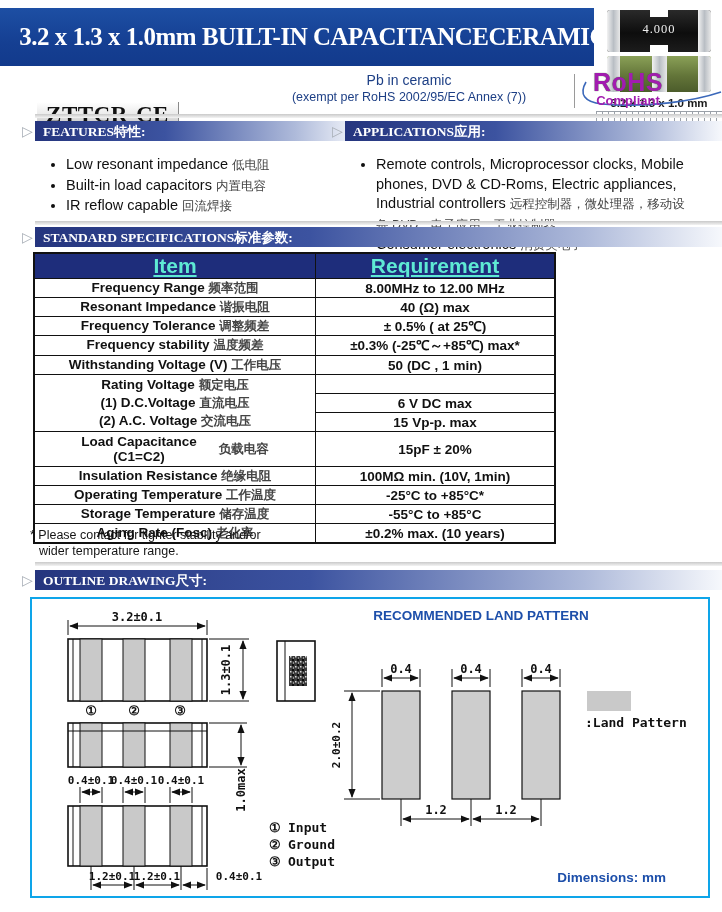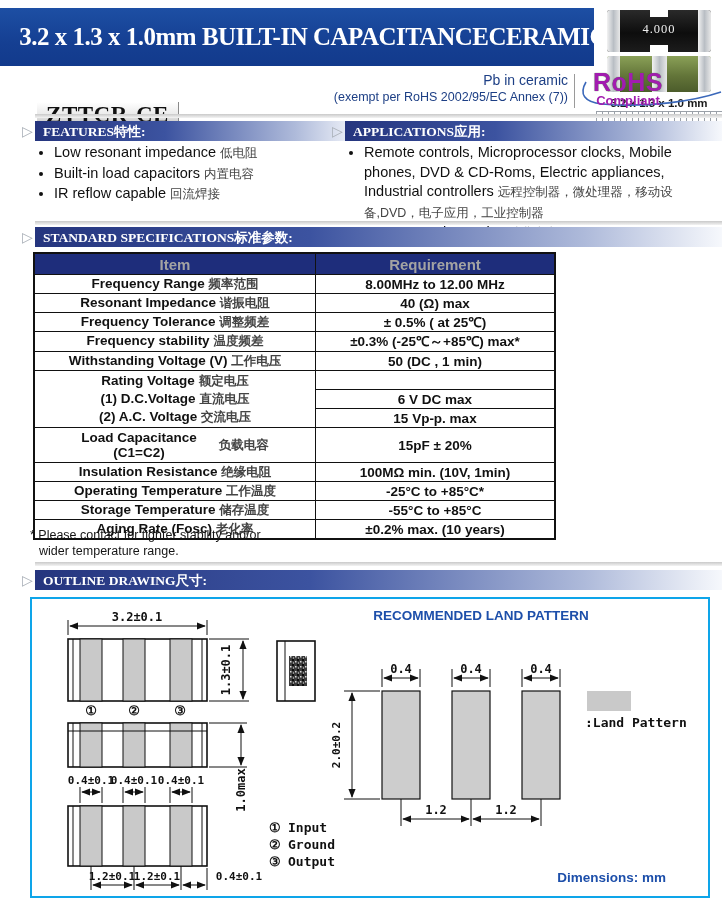--- a/index.html
+++ b/index.html
@@ -28,21 +28,21 @@
   .ruler{margin-top:2px;height:10px;border-top:1px solid #9aa0a8;
          background:repeating-linear-gradient(90deg,#9aa0a8 0 1px,transparent 1px 6px);}
   .swoosh{position:absolute;left:553px;top:78px;width:169px;height:46px;}
 
   
   .model-box{position:absolute;left:37px;top:66px;width:141px;height:33px;
              background:linear-gradient(180deg,#ffffff 0%,#e9e9e9 40%,#b9b9b9 75%,#989898 100%);
              border-right:1px solid #8a8a8a;border-bottom:1px solid #8a8a8a;
              display:flex;align-items:flex-start;justify-content:center;margin-top:36px;}
   .model-box span{font-family:"Liberation Serif",serif;font-weight:bold;font-size:23px;color:#101010;letter-spacing:.5px;}
-  .pb-note{position:absolute;left:250px;top:72px;width:318px;text-align:right;color:#1d3f85;line-height:17px;}
+  .pb-note{position:absolute;left:250px;top:72px;width:318px;text-align:center;color:#1d3f85;line-height:17px;}
   .pb-note .l1{font-size:14px;}
   .pb-note .l2{font-size:12.5px;}
   .rohs-sep{position:absolute;left:574px;top:74px;width:1px;height:34px;background:#9a9a9a;}
   .rohs{position:absolute;left:582px;top:70px;width:92px;text-align:center;color:#a21caf;}
   .rohs .t{font-size:25px;font-weight:800;letter-spacing:.5px;line-height:24px;
            text-shadow:0 0 1px #2f7a26;}
   .rohs .s{font-size:13px;font-weight:bold;line-height:14px;}
 
   
   .band{position:absolute;left:35px;right:0;height:4px;
@@ -50,30 +50,30 @@
 
   
   .sec{position:absolute;height:20px;}
   .sec .tri{position:absolute;left:-13px;top:1px;color:#aab0b8;font-size:14px;line-height:18px;}
   .sec .barbg{position:absolute;left:0;right:0;top:0;bottom:0;
         background:linear-gradient(90deg,#25357e 0%,#3c53a0 40%,#aebada 80%,#f6f8fc 100%);}
   .sec .txt{position:relative;display:block;padding:2px 0 0 8px;color:#fff;
         font-family:"Liberation Serif",serif;font-weight:bold;font-size:13.5px;white-space:nowrap;border-radius:9px;}
 
   
-  .blist{position:absolute;margin:0;padding:0 0 0 16px;list-style:disc;}
+  .blist{position:absolute;margin:12px;padding:0 0 0 16px;list-style:disc;}
   .blist li{font-size:14.5px;line-height:19.5px;color:#101010;}
   .zh{font-size:12.5px;color:#444;}
 
   
   table.spec{position:absolute;left:33px;top:252px;border-collapse:collapse;
              border:2px solid #111;table-layout:fixed;}
   table.spec td,table.spec th{border:1px solid #111;padding:0;height:18px;text-align:center;
              font-size:13.5px;font-weight:bold;overflow:hidden;white-space:nowrap;}
-  table.spec th{background:#1e2d7b;color:#a3a3a3;font-size:15px;height:20px;}
+  table.spec th{background:#1e2d7b;color:#5eead4;font-size:21px;height:20px;text-decoration:underline;}
   .c-item{width:280px;}
   .c-req{width:238px;}
   .gline{height:18px;line-height:18px;}
   .loadcell{display:flex;align-items:center;justify-content:center;gap:22px;height:34px;}
   .loadcell .two{line-height:15px;}
   td.tall{height:34px;}
 
   .footnote{position:absolute;left:30px;top:527px;font-size:12.5px;line-height:16px;color:#151515;}
   .footnote .l2{margin-left:9px;}
 

